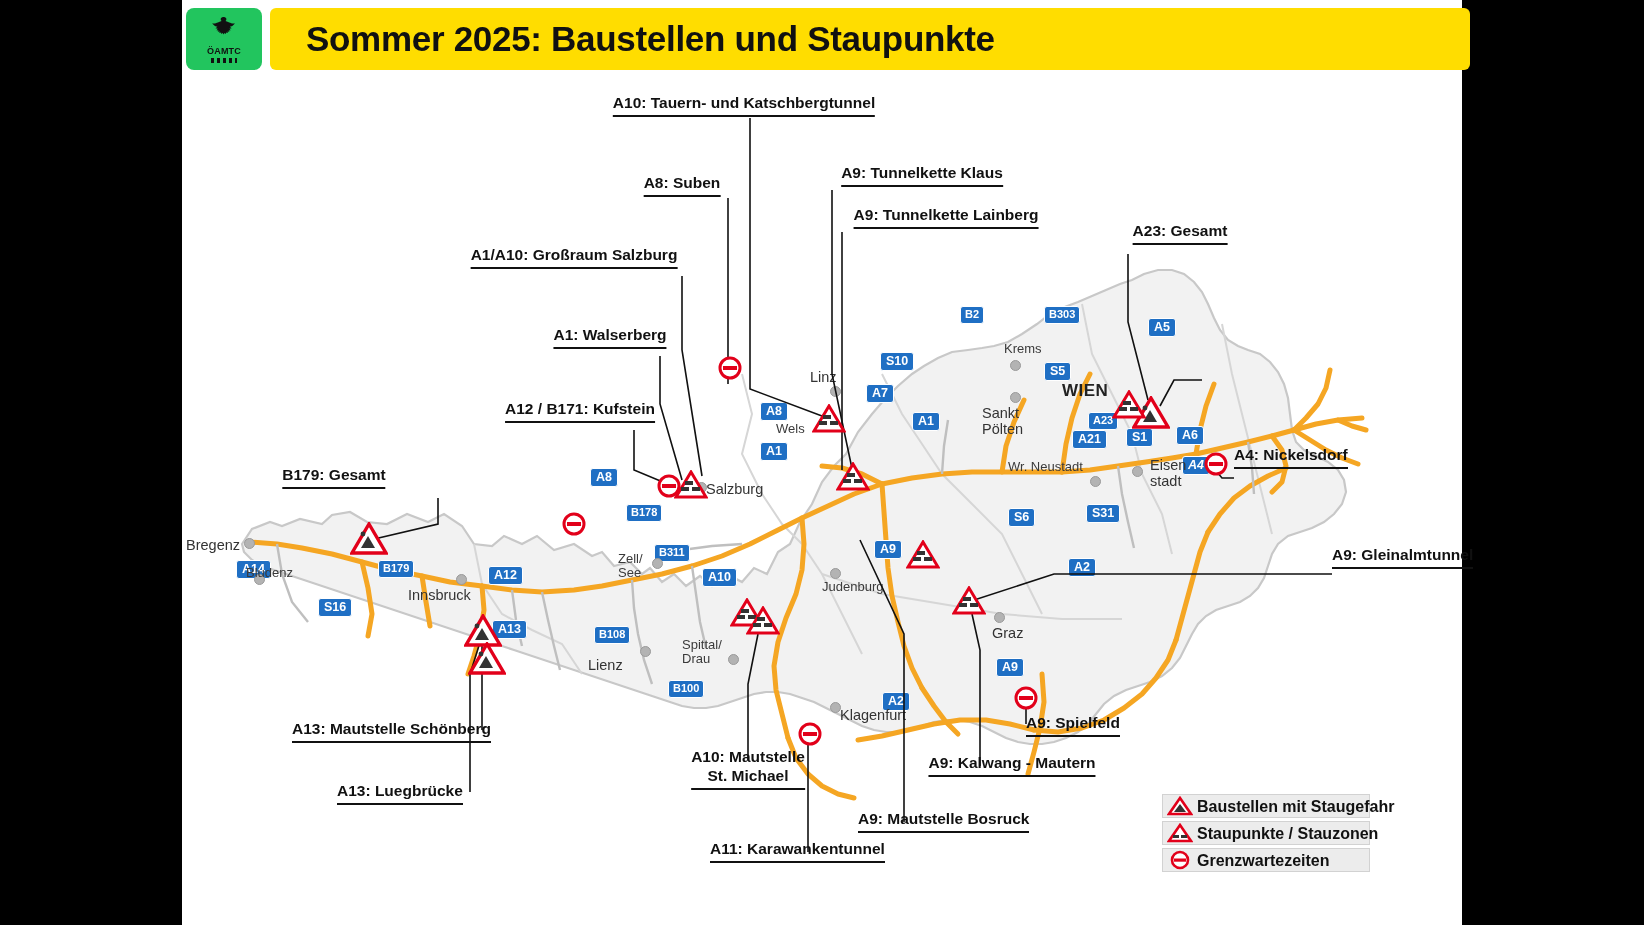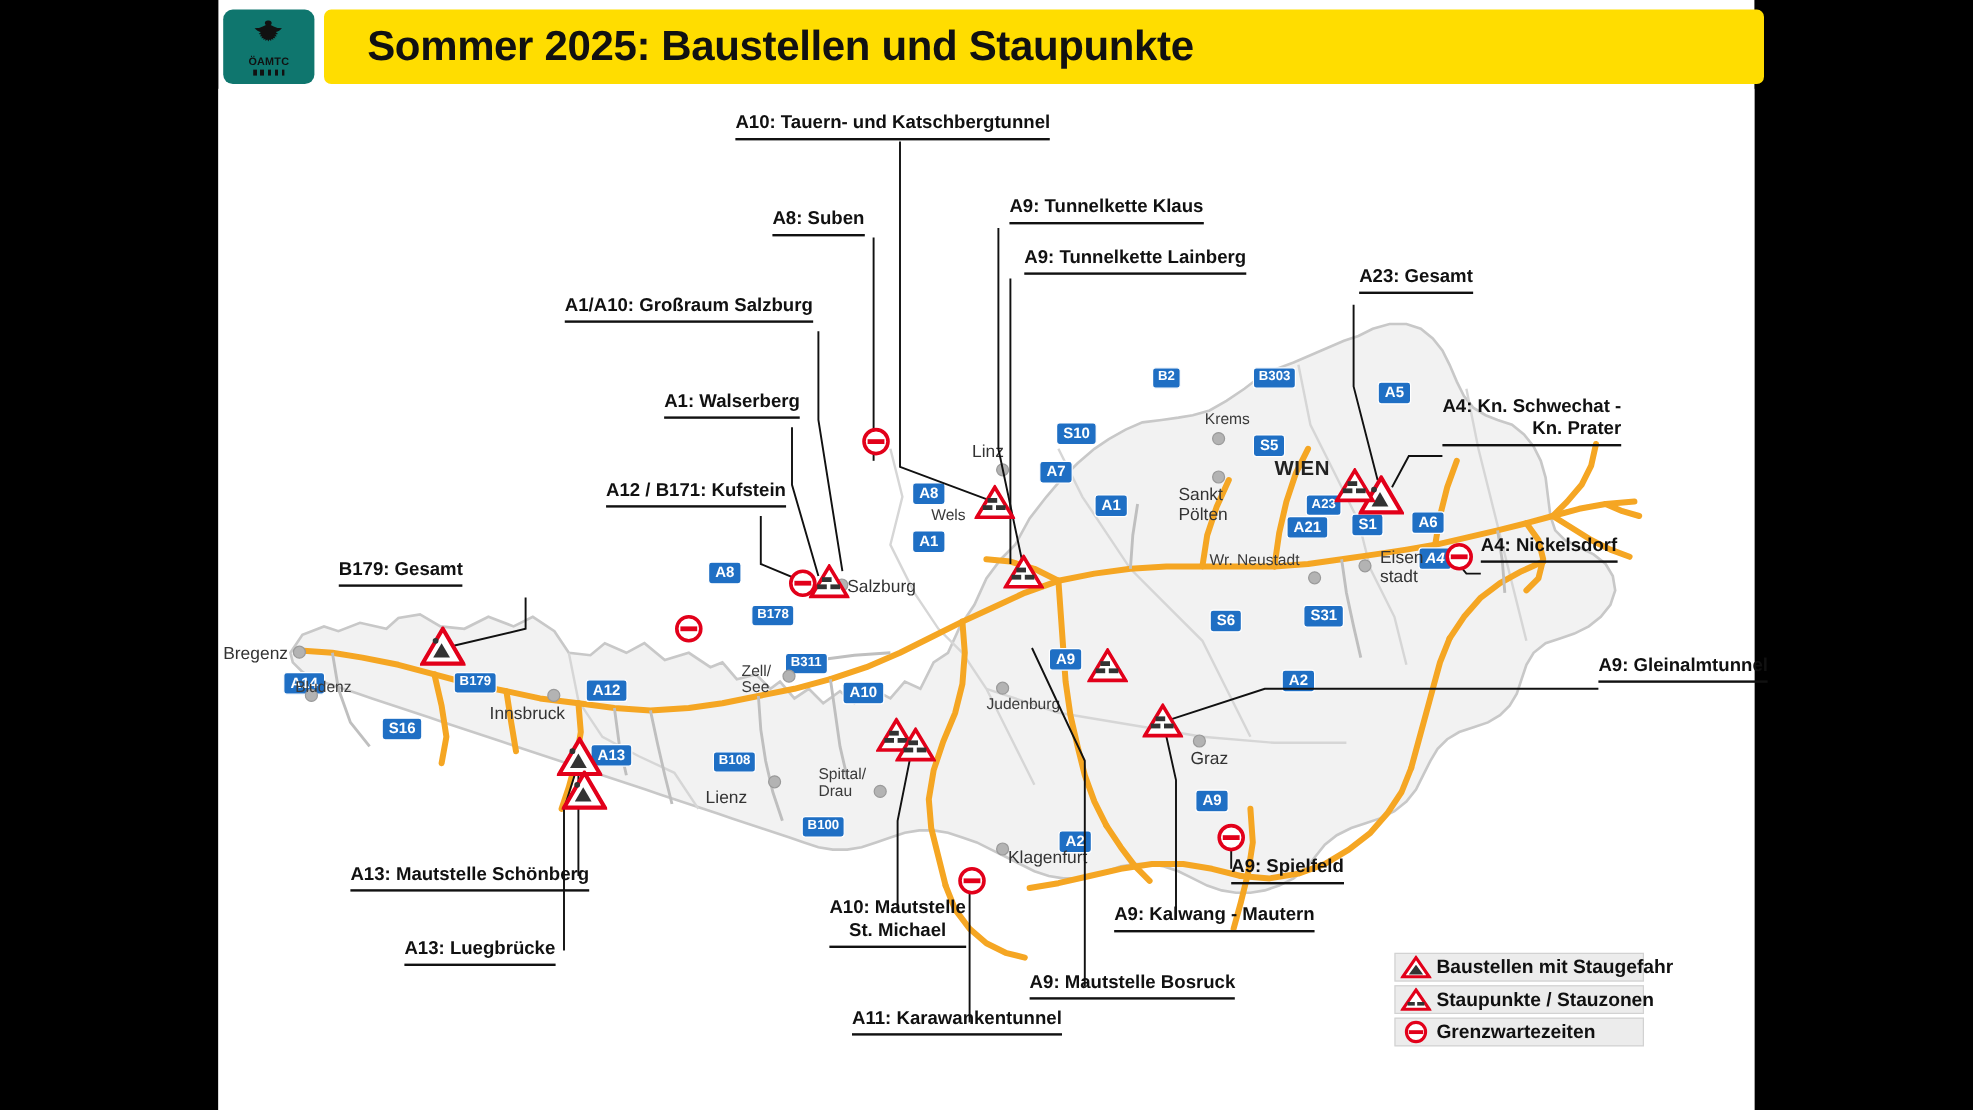--- a/index.html
+++ b/index.html
@@ -32,21 +32,21 @@
     top: 8px;
     width: 1280px;
     height: 62px;
   }
   #logo-badge {
     position: absolute;
     left: 4px;
     top: 0px;
     width: 76px;
     height: 62px;
-    background: #0f766e;
+    background: #22c55e;
     border-radius: 8px;
     display: flex;
     flex-direction: column;
     align-items: center;
     justify-content: center;
   }
   #logo-eagle {
     width: 30px;
     height: 30px;
     position: relative;
@@ -403,22 +403,20 @@
         </g>
       </svg>
 
       <div class="callout center" style="left:562px; top:20px; transform:translateX(-50%);">A10: Tauern- und Katschbergtunnel</div>
       <div class="callout center" style="left:740px; top:90px; transform:translateX(-50%);">A9: Tunnelkette Klaus</div>
       <div class="callout center" style="left:764px; top:132px; transform:translateX(-50%);">A9: Tunnelkette Lainberg</div>
       <div class="callout center" style="left:500px; top:100px; transform:translateX(-50%);">A8: Suben</div>
       <div class="callout center" style="left:998px; top:148px; transform:translateX(-50%);">A23: Gesamt</div>
       <div class="callout center" style="left:392px; top:172px; transform:translateX(-50%);">A1/A10: Großraum Salzburg</div>
       <div class="callout center" style="left:428px; top:252px; transform:translateX(-50%);">A1: Walserberg</div>
-      <div class="callout right" style="left:1020px; top:256px; white-space:pre;">A4: Kn. Schwechat -
-Kn. Prater</div>
       <div class="callout center" style="left:398px; top:326px; transform:translateX(-50%);">A12 / B171: Kufstein</div>
       <div class="callout" style="left:1052px; top:372px;">A4: Nickelsdorf</div>
       <div class="callout center" style="left:152px; top:392px; transform:translateX(-50%);">B179: Gesamt</div>
       <div class="callout" style="left:1150px; top:472px;">A9: Gleinalmtunnel</div>
       <div class="callout center" style="left:110px; top:646px; transform:translateX(0);">A13: Mautstelle Schönberg</div>
       <div class="callout" style="left:155px; top:708px;">A13: Luegbrücke</div>
       <div class="callout center" style="left:566px; top:674px; transform:translateX(-50%); white-space:pre;">A10: Mautstelle
 St. Michael</div>
       <div class="callout" style="left:844px; top:640px;">A9: Spielfeld</div>
       <div class="callout center" style="left:830px; top:680px; transform:translateX(-50%);">A9: Kalwang - Mautern</div>

